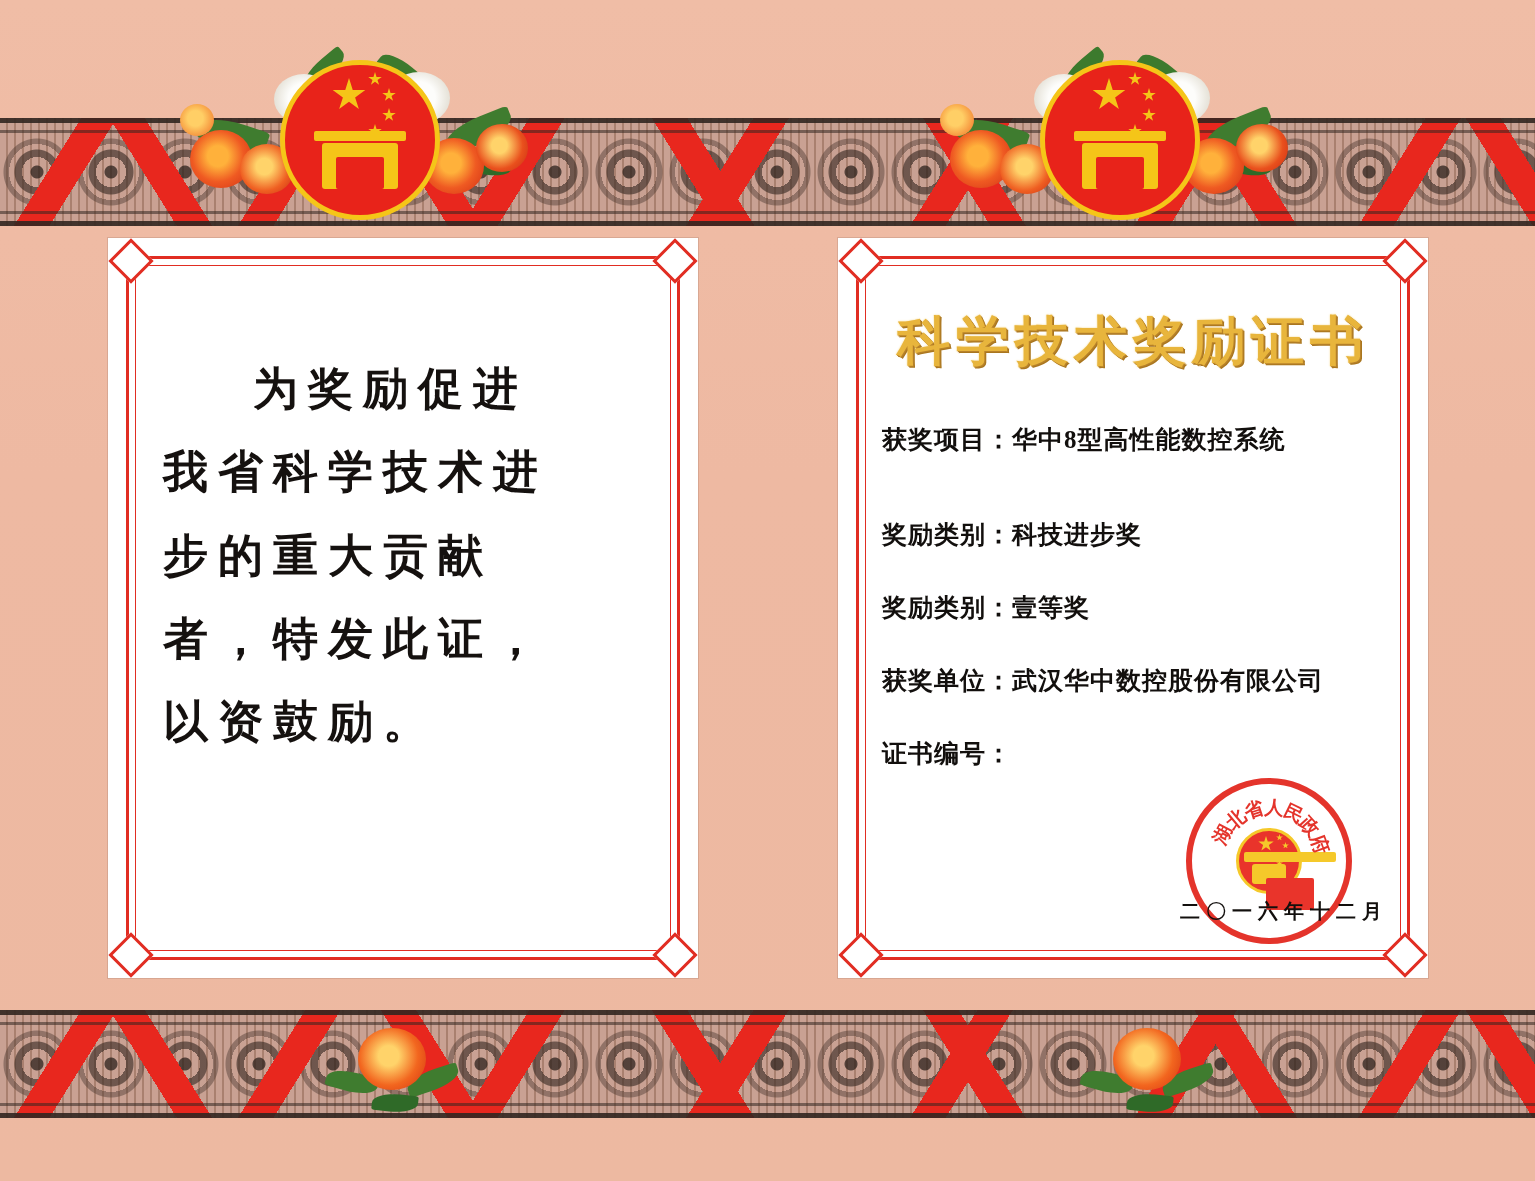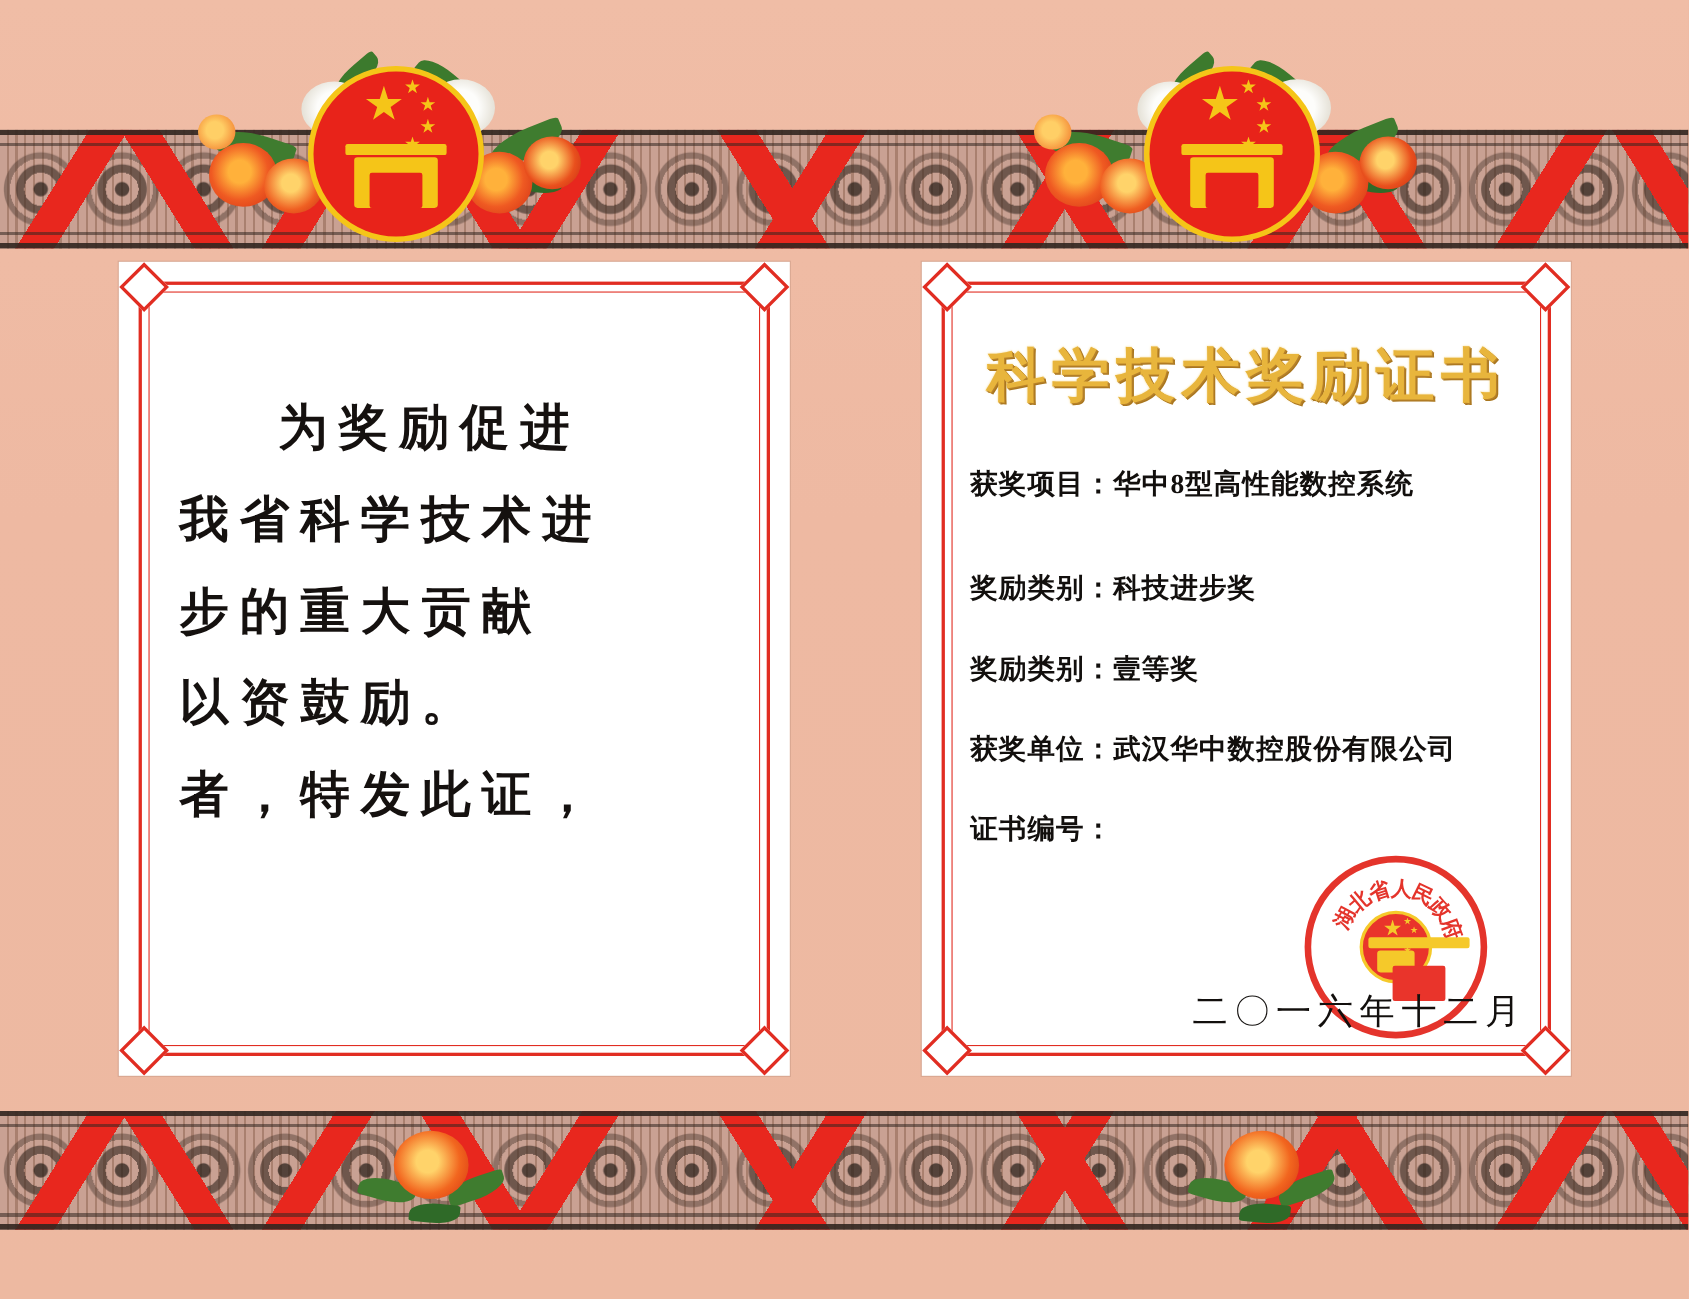--- a/index.html
+++ b/index.html
@@ -143,21 +143,21 @@
   
   .notch {
     position: absolute;
     width: 26px;
     height: 26px;
     background: #ffffff;
     border: 3px solid #e12d22;
     transform: rotate(45deg);
   }
 
-  #left-panel  { left: 108px;  top: 238px; width: 590px; height: 740px; padding-left: 20px; }
+  #left-panel  { left: 108px;  top: 238px; width: 590px; height: 740px; }
   #right-panel { left: 838px;  top: 238px; width: 590px; height: 740px; }
 
   
   .left-text {
     position: absolute;
     left: 55px;
     right: 40px;
     top: 110px;
     font-family: "Liberation Serif", serif;
     font-size: 45px;
@@ -239,22 +239,22 @@
     position: absolute;
     left: 50%;
     top: 50%;
     transform-origin: 0 0;
   }
 
   .date-line {
     position: absolute;
     right: 40px;
     top: 660px;
-    font-size: 32px;
-    font-weight: 400;
+    font-size: 20px;
+    font-weight: 700;
     letter-spacing: 6px;
     color: #120f0d;
   }
 
   
   .emb-circle {
     position: absolute;
     inset: 0;
     border-radius: 50%;
     background: #e8231a;
@@ -369,22 +369,22 @@
     <div class="panel-inner">
       <div class="notch" style="left:-14px; top:-14px;"></div>
       <div class="notch" style="right:-14px; top:-14px;"></div>
       <div class="notch" style="left:-14px; bottom:-14px;"></div>
       <div class="notch" style="right:-14px; bottom:-14px;"></div>
     </div>
     <div class="left-text">
       <span class="line indent">为奖励促进</span>
       <span class="line">我省科学技术进</span>
       <span class="line">步的重大贡献</span>
+      <span class="line">者，特发此证，</span>
       <span class="line">以资鼓励。</span>
-      <span class="line">者，特发此证，</span>
     </div>
   </div>
 
   <div class="panel" id="right-panel">
     <div class="panel-inner">
       <div class="notch" style="left:-14px; top:-14px;"></div>
       <div class="notch" style="right:-14px; top:-14px;"></div>
       <div class="notch" style="left:-14px; bottom:-14px;"></div>
       <div class="notch" style="right:-14px; bottom:-14px;"></div>
     </div>

